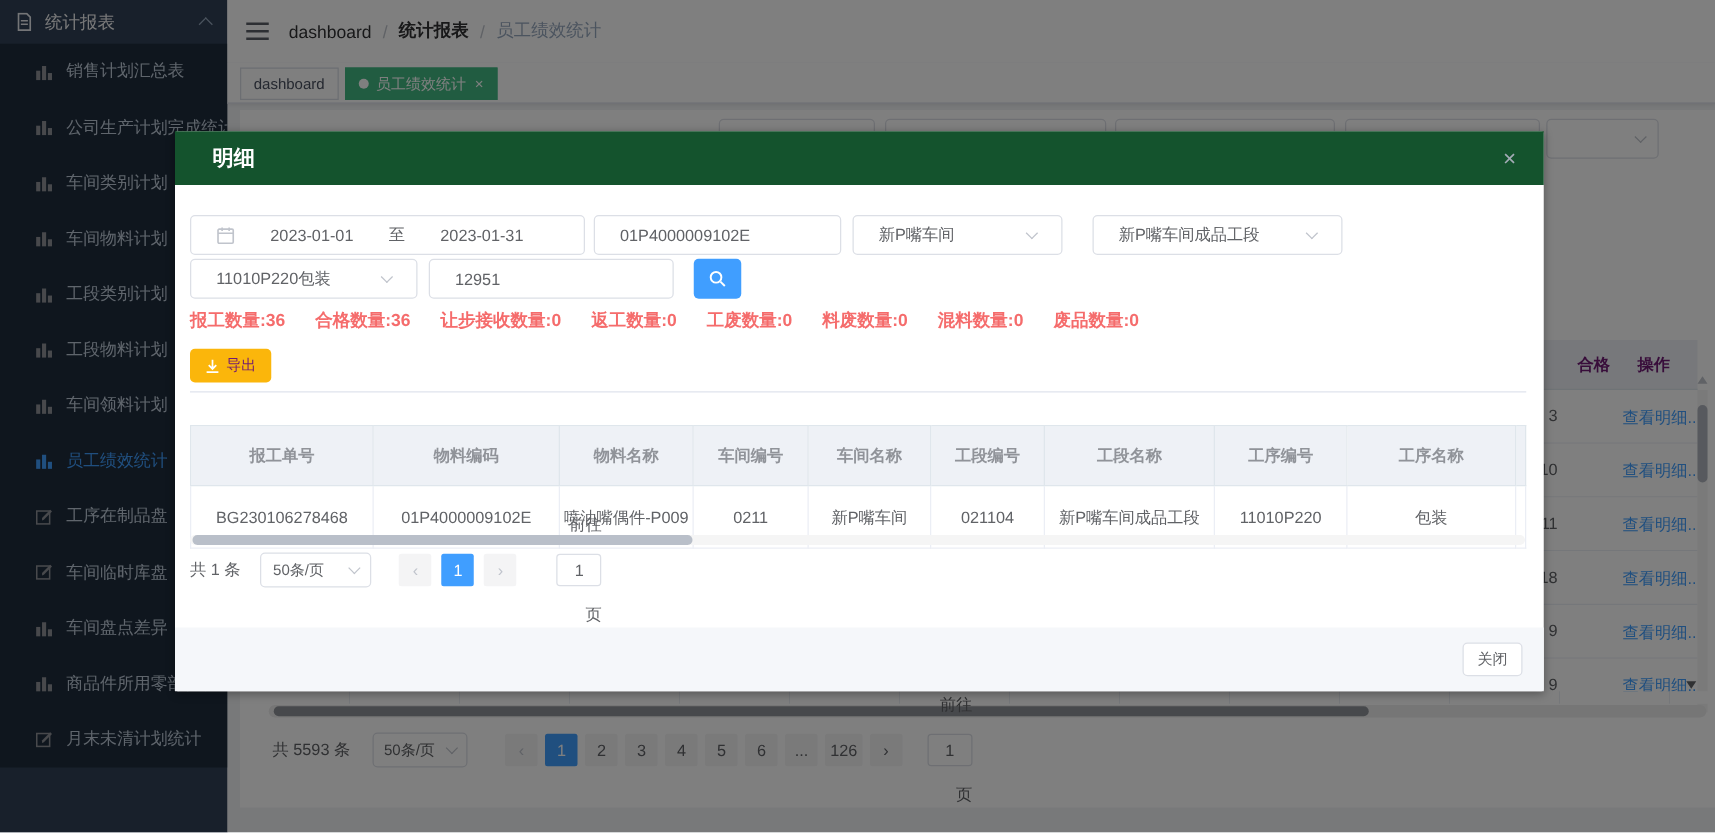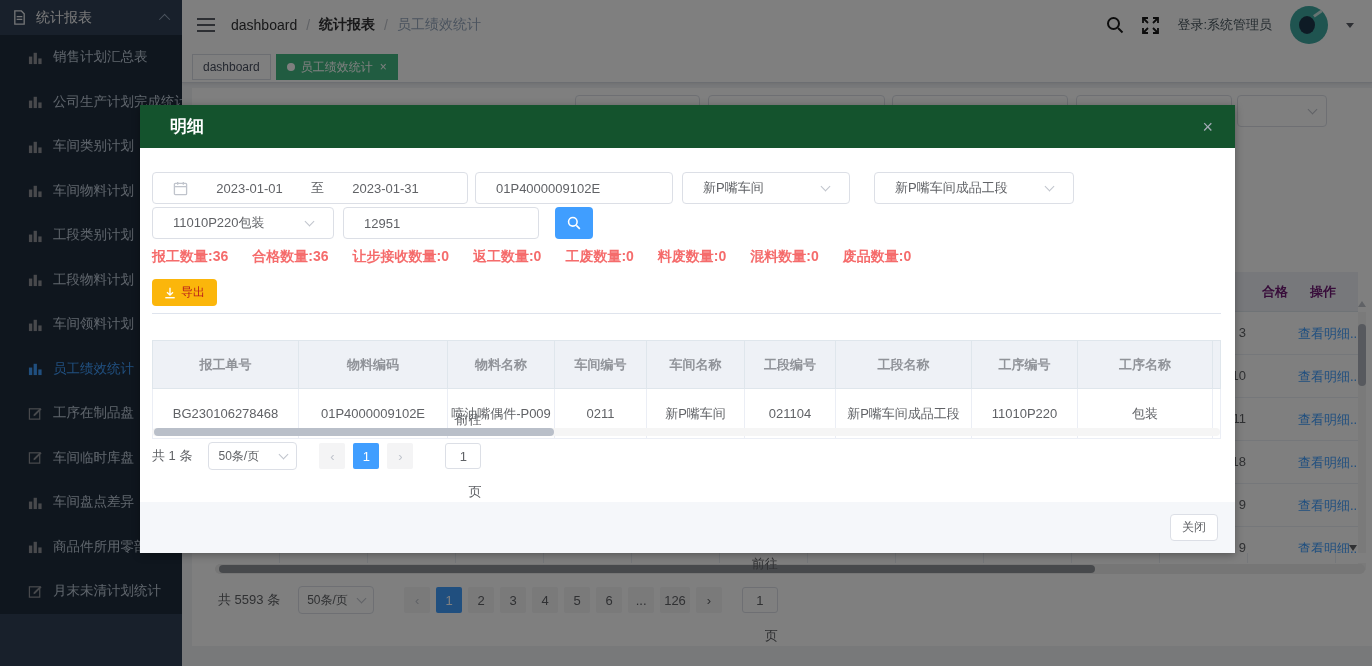--- a/index.html
+++ b/index.html
@@ -81,21 +81,21 @@
   .m-text-input { border:none; outline:none; width:100%; font-size:13px; color:#606266; font-family:inherit; background:transparent; }
   .daterange { left:12px; top:67px; width:316px; justify-content:space-between; }
   .daterange .sep { color:#606266; }
   .f-material { left:335px; top:67px; width:198px; }
   .f-workshop { left:542px; top:67px; width:168px; cursor:pointer; }
   .f-section { left:734px; top:67px; width:200px; cursor:pointer; }
   .f-operation { left:12px; top:102px; width:182px; cursor:pointer; }
   .f-worker { left:203px; top:102px; width:196px; }
   .search-btn { position:absolute; left:415px; top:102px; width:38px; height:32px; background:#409EFF; border:none; border-radius:4px; display:flex; align-items:center; justify-content:center; cursor:pointer; }
   .stats { position:absolute; left:12px; top:143px; display:flex; gap:24px; font-size:14px; font-weight:bold; color:#f56c6c; white-space:nowrap; }
-  .export-btn { position:absolute; left:12px; top:174px; height:27px; padding:0 12px; background:#FBB60B; color:#b91c1c; border:none; border-radius:4px; font-size:12px; display:flex; align-items:center; gap:5px; cursor:pointer; font-family:inherit; }
+  .export-btn { position:absolute; left:12px; top:174px; height:27px; padding:0 12px; background:#FBB60B; color:#701a75; border:none; border-radius:4px; font-size:12px; display:flex; align-items:center; gap:5px; cursor:pointer; font-family:inherit; }
   .m-hr { position:absolute; left:12px; right:14px; top:208px; border:none; border-top:1px solid #dfe4ed; }
   .m-table { position:absolute; left:12px; top:219px; width:1068px; border-collapse:collapse; table-layout:fixed; font-size:13px;margin-top:16px; }
   .m-table th { height:48px; background:#eef1f6; color:#909399; font-weight:bold; border:1px solid #dfe6ec; text-align:center; overflow:hidden; white-space:nowrap; }
   .m-table td { height:50px; background:#fff; color:#606266; border:1px solid #ebeef5; text-align:center; overflow:hidden; white-space:nowrap; }
   .m-hscroll { position:absolute; left:12px; top:323px; width:1068px; height:8px; background:#f5f5f5; border-radius:4px; }
   .m-hthumb { position:absolute; left:2px; top:0; width:400px; height:8px; background:#b9bfc9; border-radius:4px; }
   .m-pager { position:absolute; left:12px; top:337px; height:28px; display:flex; align-items:center; font-size:13px; color:#606266; }
   .m-pager .total { margin-right:16px; }
   .m-size-sel { width:89px; height:28px; border:1px solid #dcdfe6; border-radius:4px; display:flex; align-items:center; padding:0 9px; font-size:12px; cursor:pointer; }
   .m-pager .pg-btn { margin-left:8px; }
@@ -254,37 +254,20 @@
             <path d="M1 2h18M1 8h18M1 14h18" stroke="#5a5e66" stroke-width="2"></path>
           </svg>
         </span>
       <nav class="crumbs">
         <span class="crumb-root">dashboard</span>
         <span class="crumb-sep">/</span>
         <span class="crumb-mid">统计报表</span>
         <span class="crumb-sep">/</span>
         <span class="crumb-last">员工绩效统计</span>
       </nav>
-      <div class="top-right">
-        <span class="tool-ic">
-            <svg width="18" height="18" viewBox="0 0 18 18">
-              <circle cx="7.5" cy="7.5" r="5.5" fill="none" stroke="#1a1a1a" stroke-width="2"></circle>
-              <path d="M12 12l4.5 4.5" stroke="#1a1a1a" stroke-width="2"></path>
-            </svg>
-          </span>
-        <span class="tool-ic">
-            <svg width="17" height="17" viewBox="0 0 17 17">
-              <path d="M6 1H1v5M11 1h5v5M6 16H1v-5M11 16h5v-5" fill="none" stroke="#1a1a1a" stroke-width="1.8"></path>
-              <path d="M1 1l5 5M16 1l-5 5M1 16l5-5M16 16l-5-5" stroke="#1a1a1a" stroke-width="1.8"></path>
-            </svg>
-          </span>
-        <span class="login-label">登录:系统管理员</span>
-        <span class="avatar"></span>
-        <span class="user-caret"></span>
-      </div>
     </header>
 
     <div class="tabbar">
       <div class="tab">
         <span>dashboard</span>
       </div>
       <div class="tab active">
         <span class="tab-dot"></span>
         <span>员工绩效统计</span>
         <span class="tab-close">×</span>

